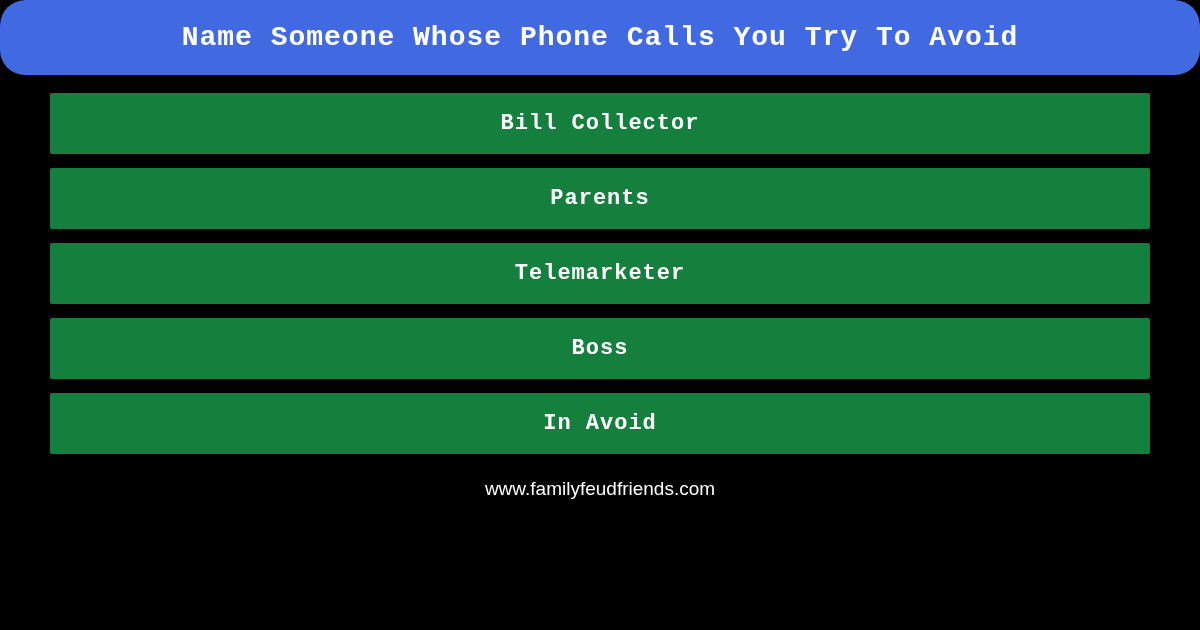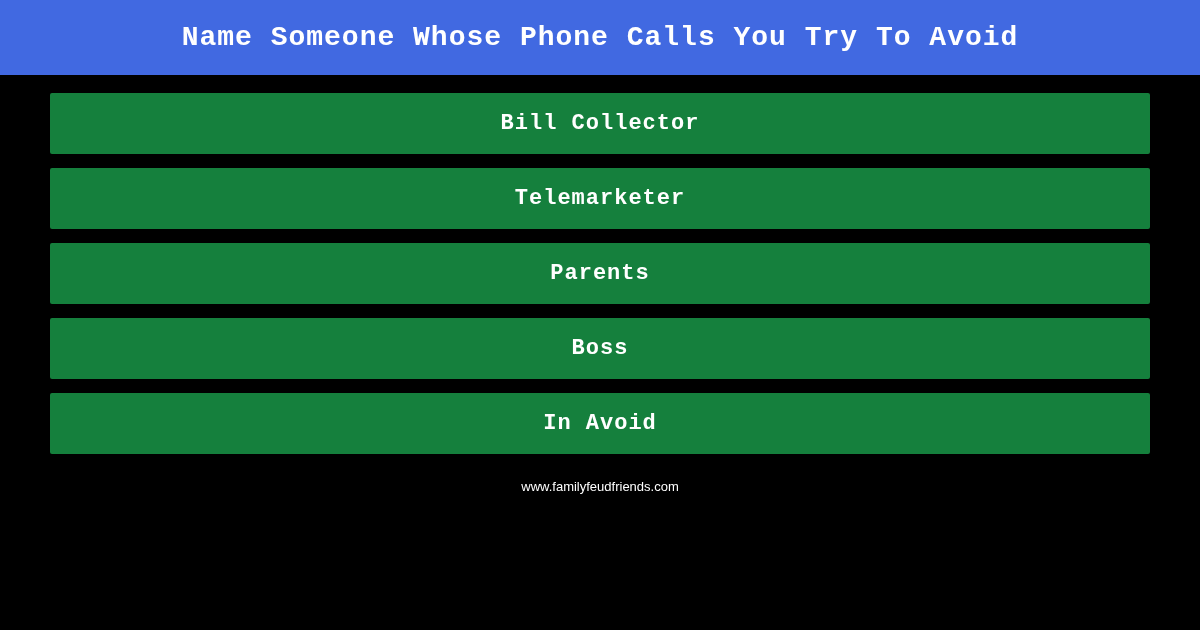--- a/index.html
+++ b/index.html
@@ -1,18 +1,19 @@
 <!DOCTYPE html>
 <html><head>
   <meta charset="utf-8">
   <style>
     * {
       margin: 0;
       padding: 0;
       box-sizing: border-box;
+      border-radius: 25px;
     }
 
     body {
       width: 1200px;
       height: 630px;
       background-color: #000000;
       font-family: 'Courier New', Courier, monospace;
       overflow: hidden;
     }
 
@@ -56,34 +57,34 @@
     }
 
     #footer {
       text-align: center;
       margin-top: 8px;
       padding: 6px;
     }
 
     #footer-text {
       color: #ffffff;
-      font-size: 13px;
+      font-size: 19px;
       font-family: Arial, sans-serif;
     }
   </style>
 </head>
 <body>
 
 <div id="header">
   <span id="header-title">Name Someone Whose Phone Calls You Try To Avoid</span>
 </div>
 
 <div id="main-content">
 <div class="answer-row"><span class="answer-text">Bill Collector</span></div>
+    <div class="answer-row"><span class="answer-text">Parents</span></div>
     <div class="answer-row"><span class="answer-text">Telemarketer</span></div>
-    <div class="answer-row"><span class="answer-text">Parents</span></div>
     <div class="answer-row"><span class="answer-text">Boss</span></div>
     <div class="answer-row"><span class="answer-text">In Avoid</span></div>
   </div>
 
 <div id="footer">
   <span id="footer-text">www.familyfeudfriends.com</span>
 </div>
 
 </body></html>

